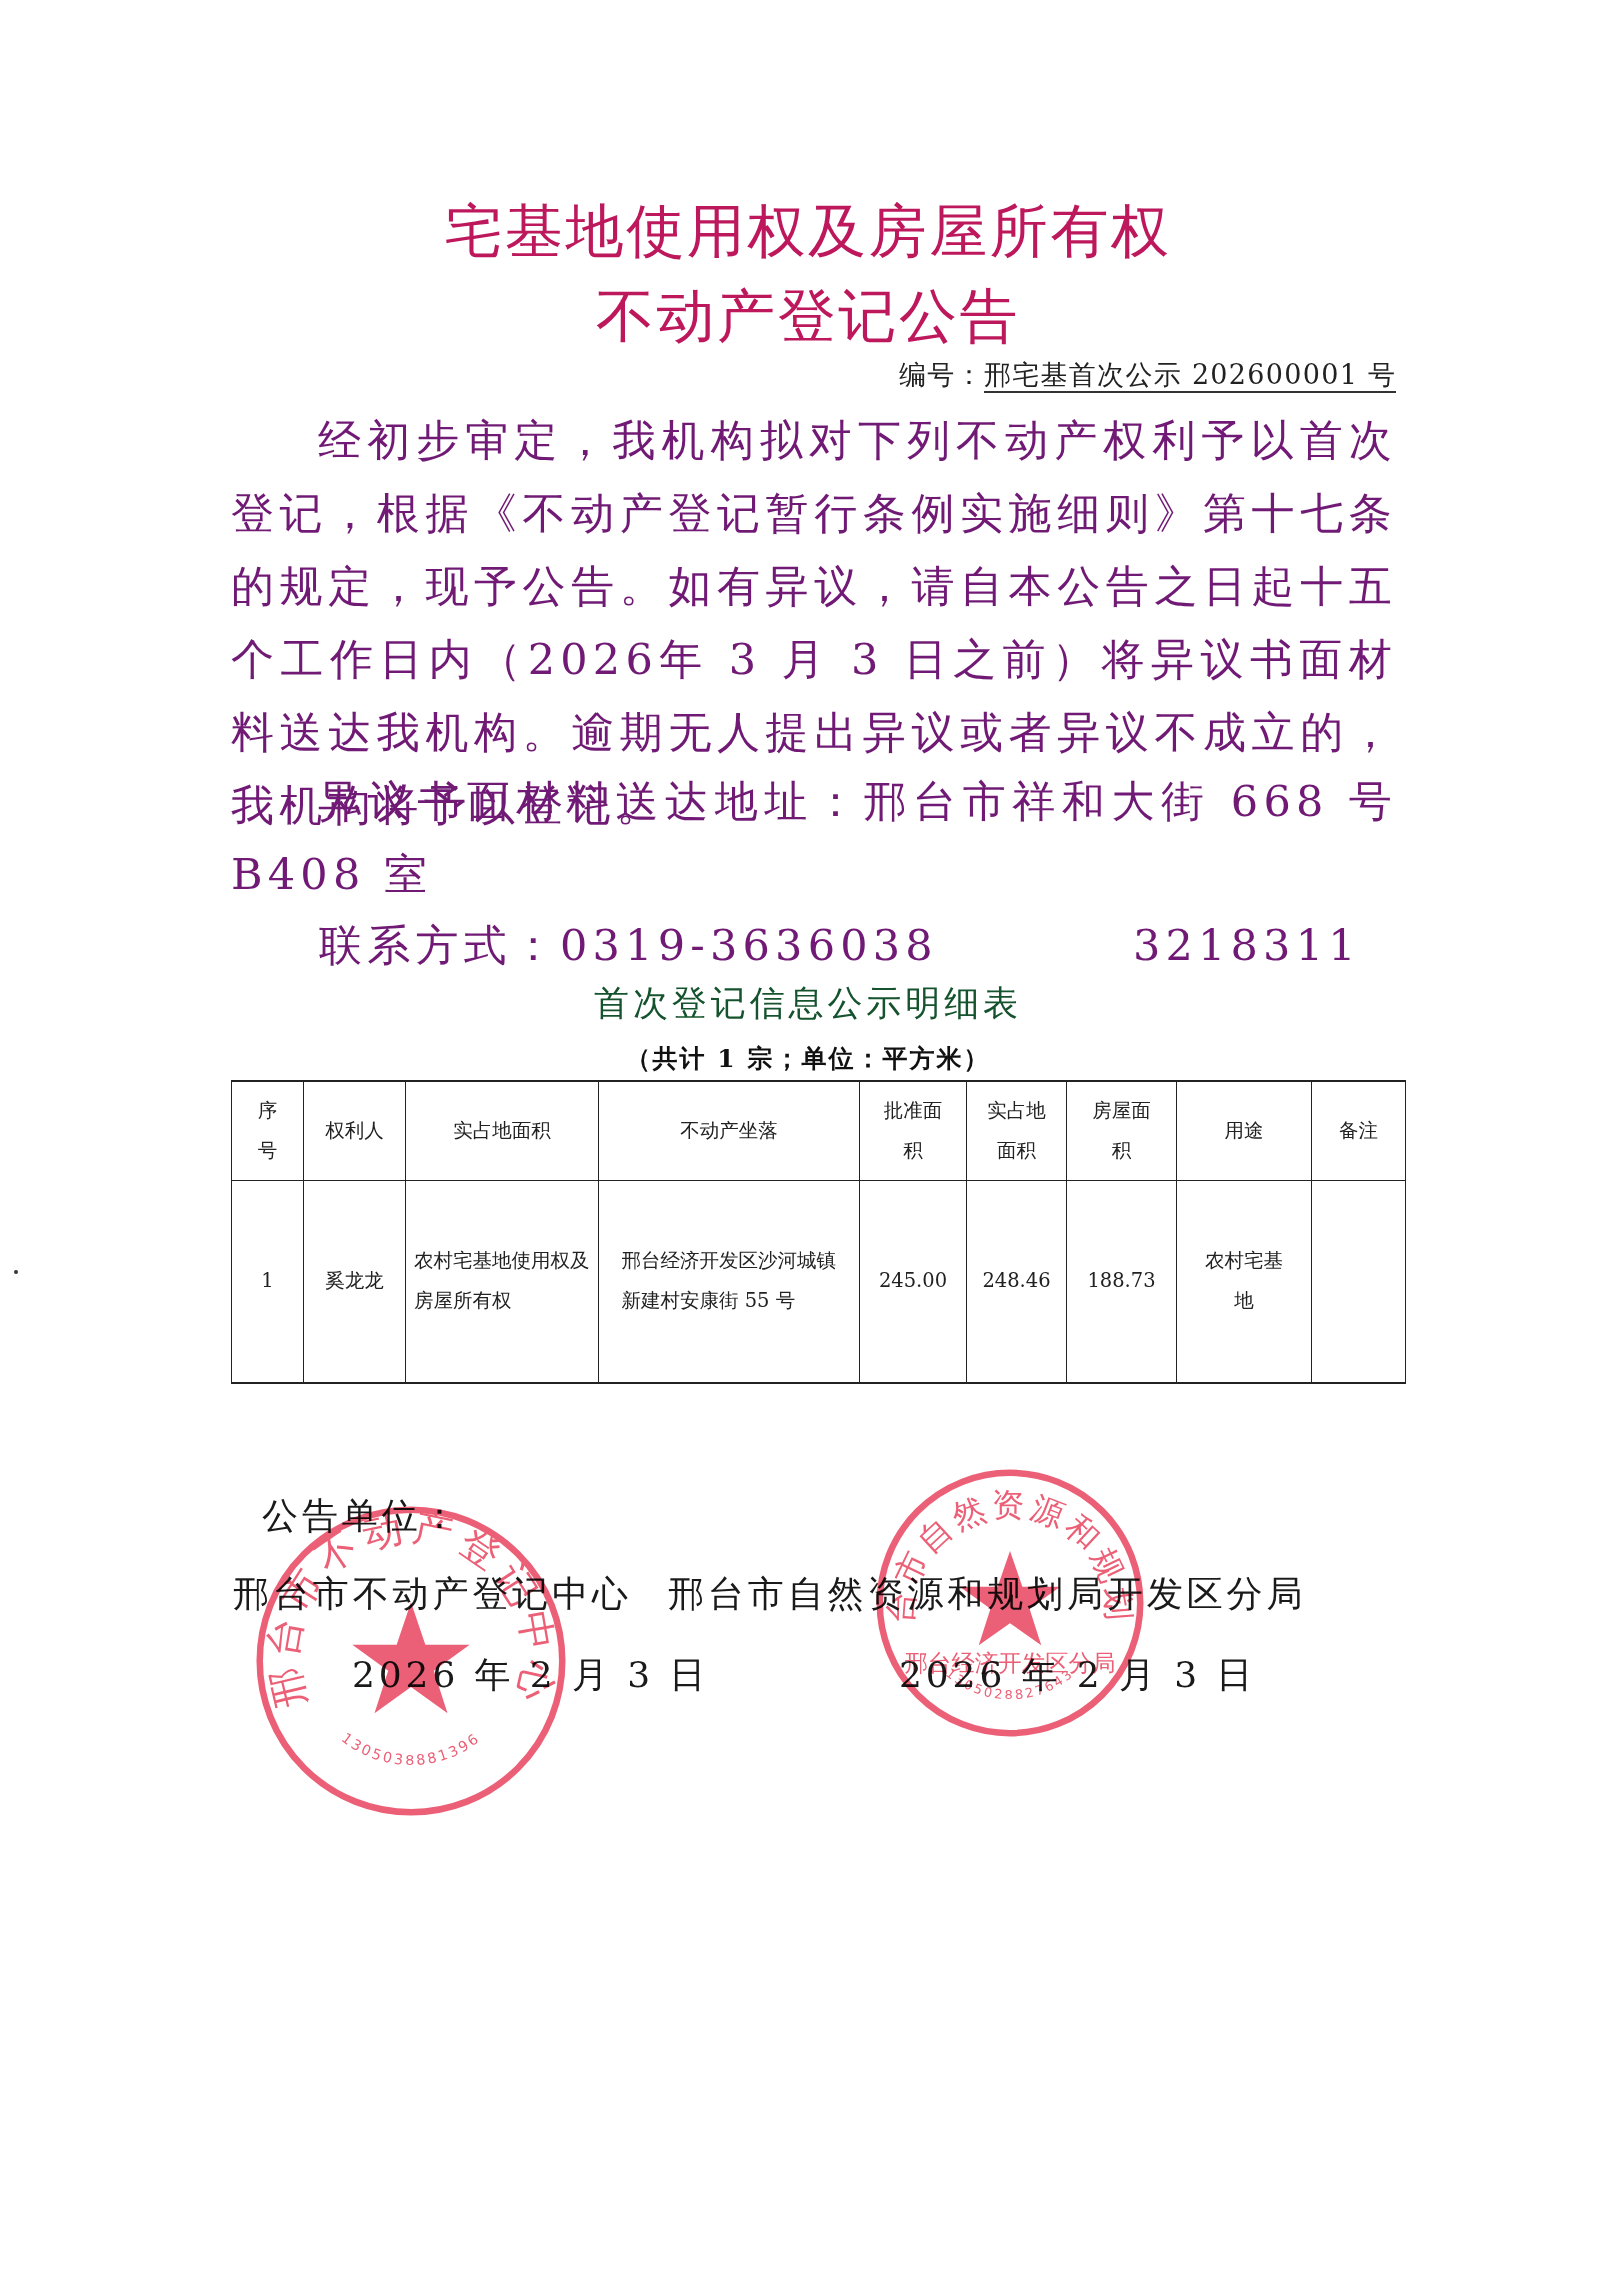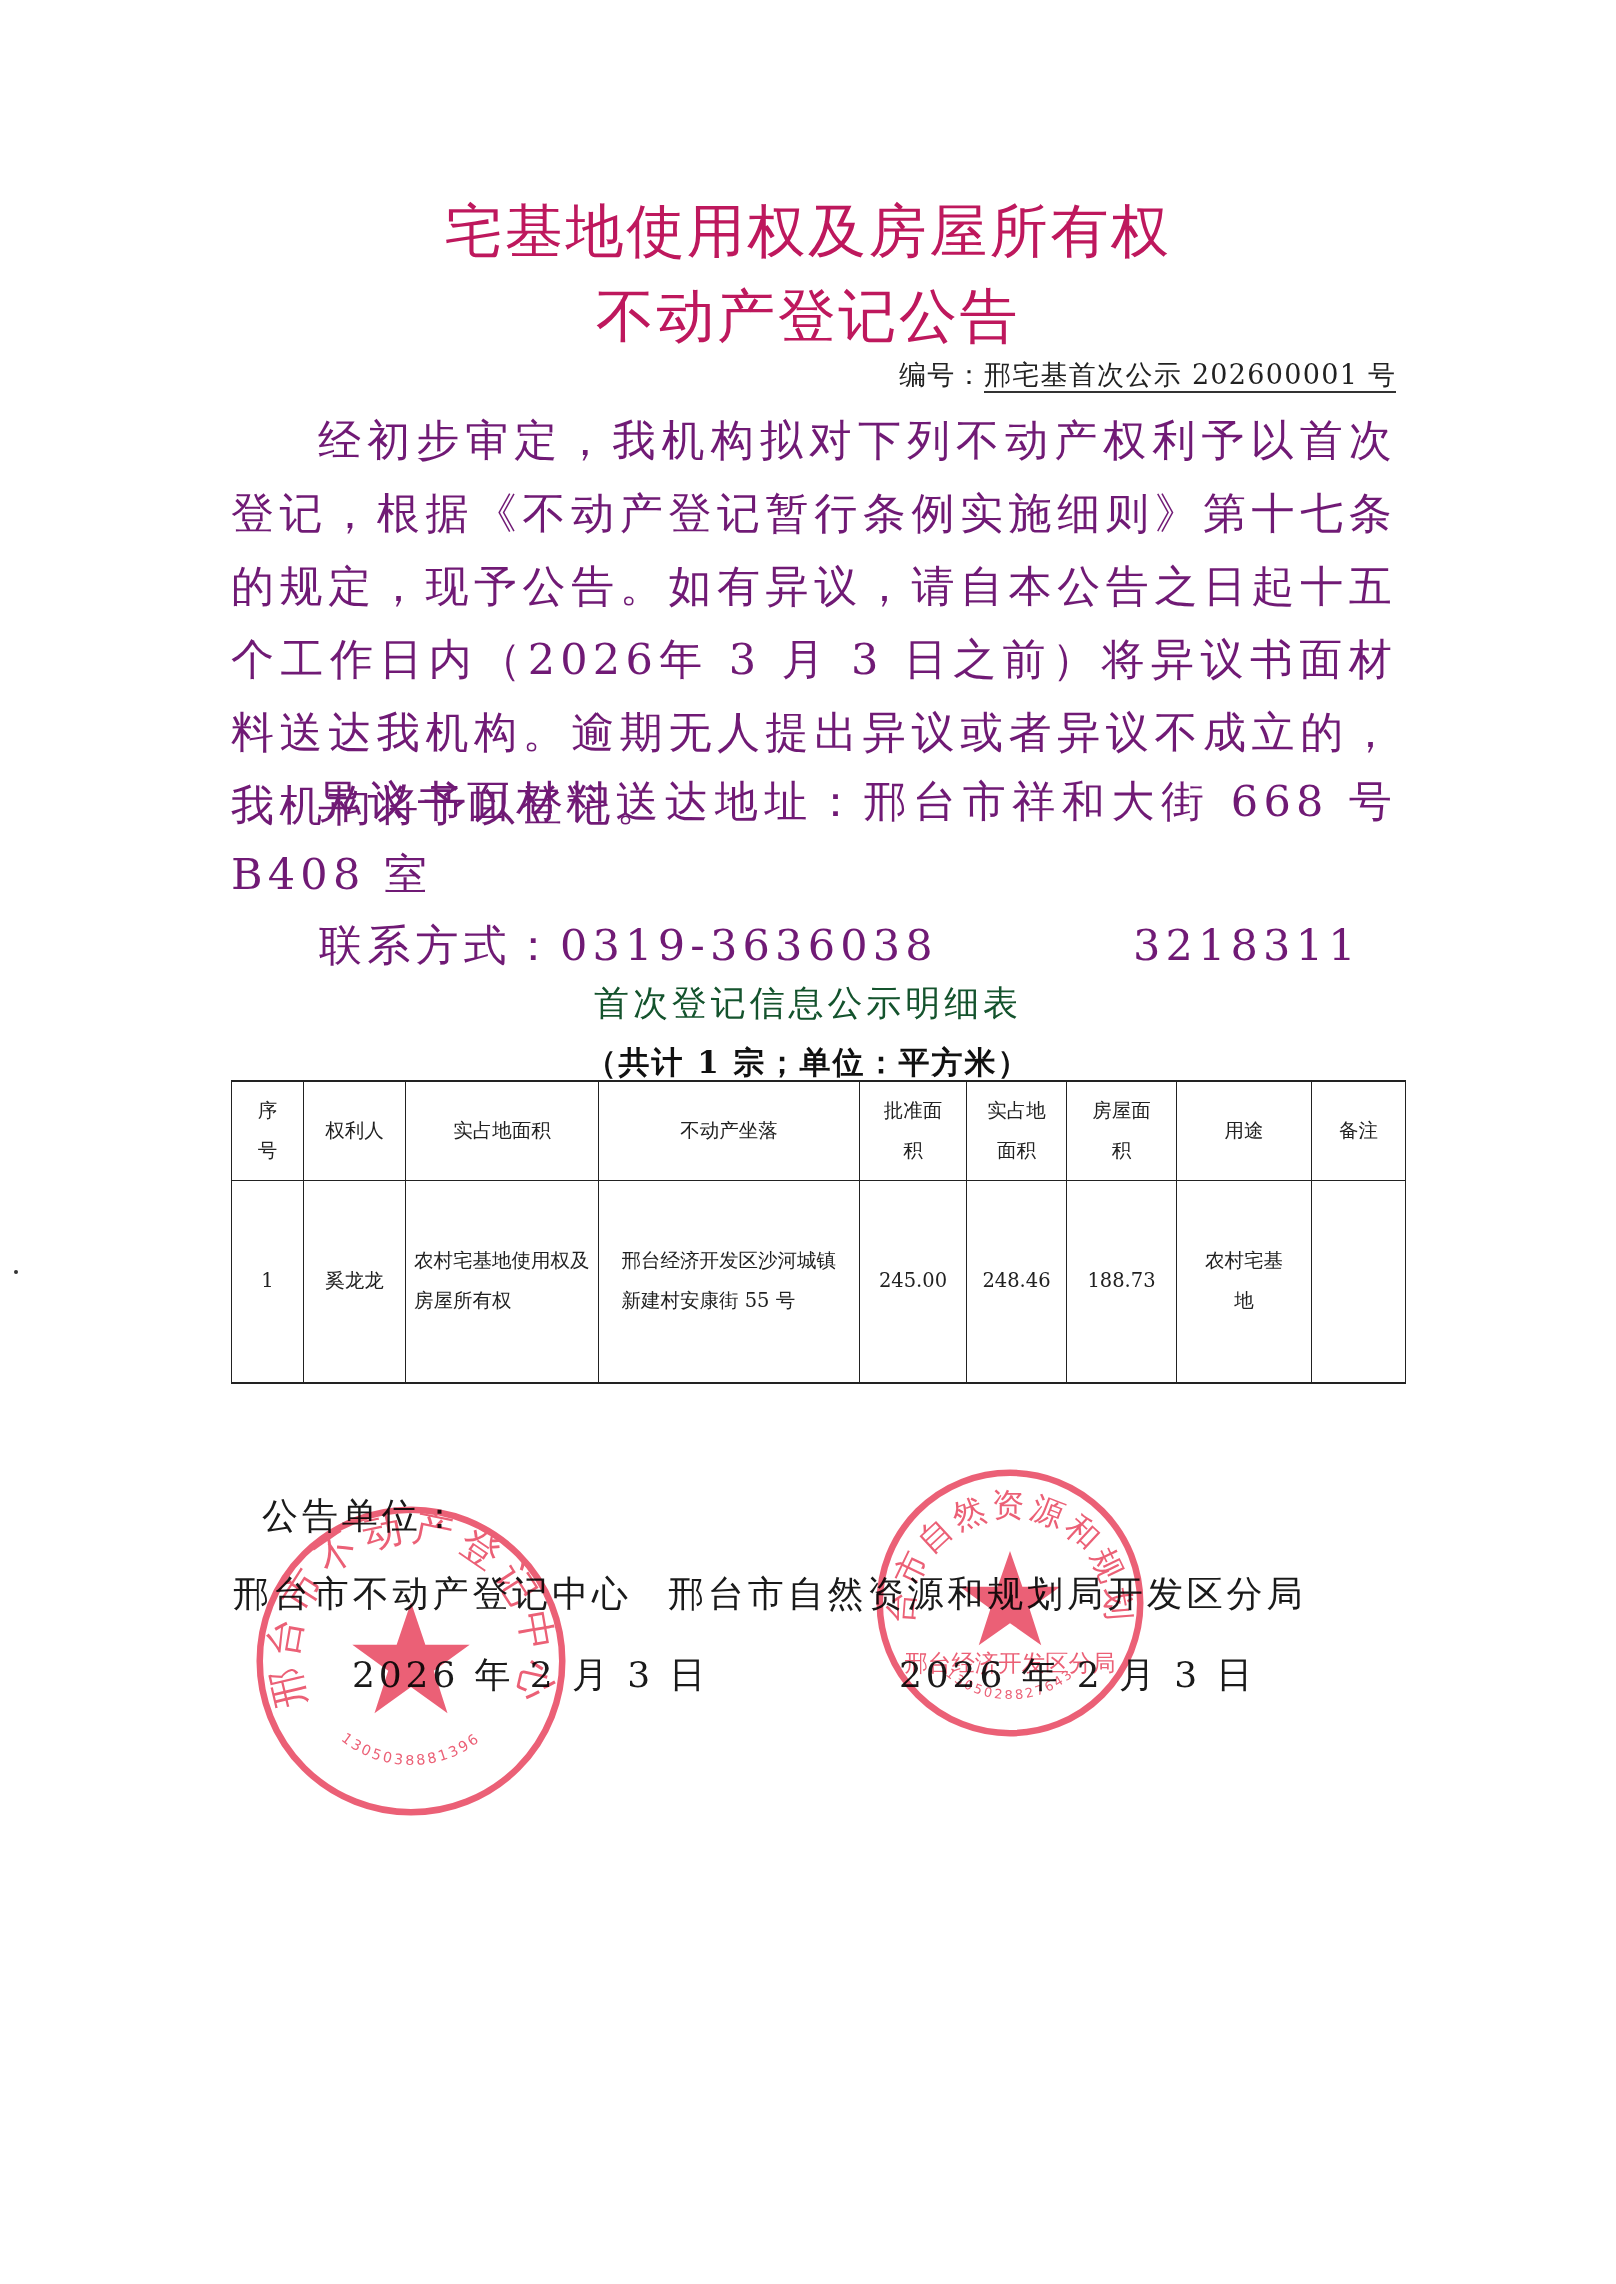--- a/index.html
+++ b/index.html
@@ -13,21 +13,21 @@
   .docno { top: 357px; left: 899px; font-size: 27px; color: #222; letter-spacing: 1.3px; white-space: nowrap; }
   .docno .val { border-bottom: 2px solid #333; padding-bottom: 1px; }
   .para { left: 231px; width: 1166px; font-size: 43px; line-height: 73px; letter-spacing: 5.2px;
           text-align: justify; color: #701a75; }
   .p1 { top: 404px; text-indent: 87px; }
   .p2 { top: 765px; text-indent: 87px; }
   .p3 { top: 909px; left: 319px; white-space: nowrap; }
   .p3 .gap { display: inline-block; width: 195px; }
   .tbl-title { top: 980px; left: 0; width: 1616px; text-align: center; font-family: "DejaVu Sans", sans-serif;
                font-size: 35px; letter-spacing: 3.9px; color: #14532d; }
-  .tbl-sub { top: 1042px; left: 0; width: 1616px; text-align: center; font-size: 31px; font-weight: bold;
+  .tbl-sub { top: 1042px; left: 0; width: 1616px; text-align: center; font-size: 25px; font-weight: bold;
              letter-spacing: 2px; color: #111; }
   table.detail { position: absolute; left: 231px; top: 1080px; width: 1174px; border-collapse: collapse;
                  table-layout: fixed; font-size: 19.5px; color: #222; }
   table.detail td, table.detail th { border: 1.3px solid #222; text-align: center; vertical-align: middle;
                  font-weight: normal; line-height: 40px; padding: 0 6.5px; }
   table.detail tr.head { height: 99px; }
   table.detail tr.row { height: 203px; }
   table.detail thead tr { border-top: 2.6px solid #222; }
   table.detail tbody tr { border-bottom: 2.6px solid #222; }
   .wrap3 { display: inline-block; width: 65px; word-break: break-all; }

